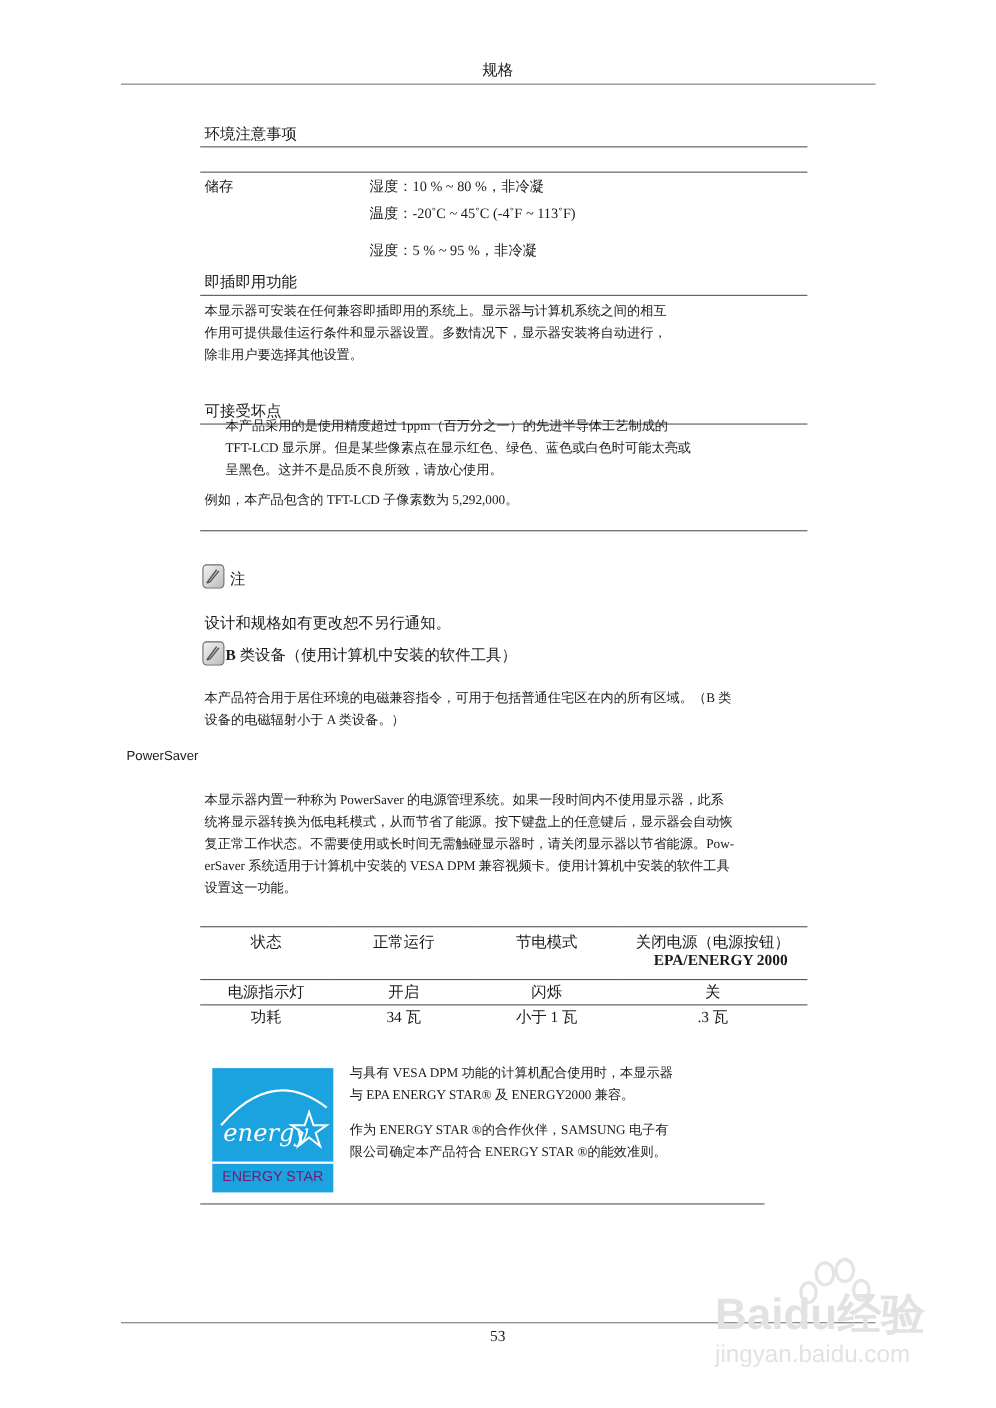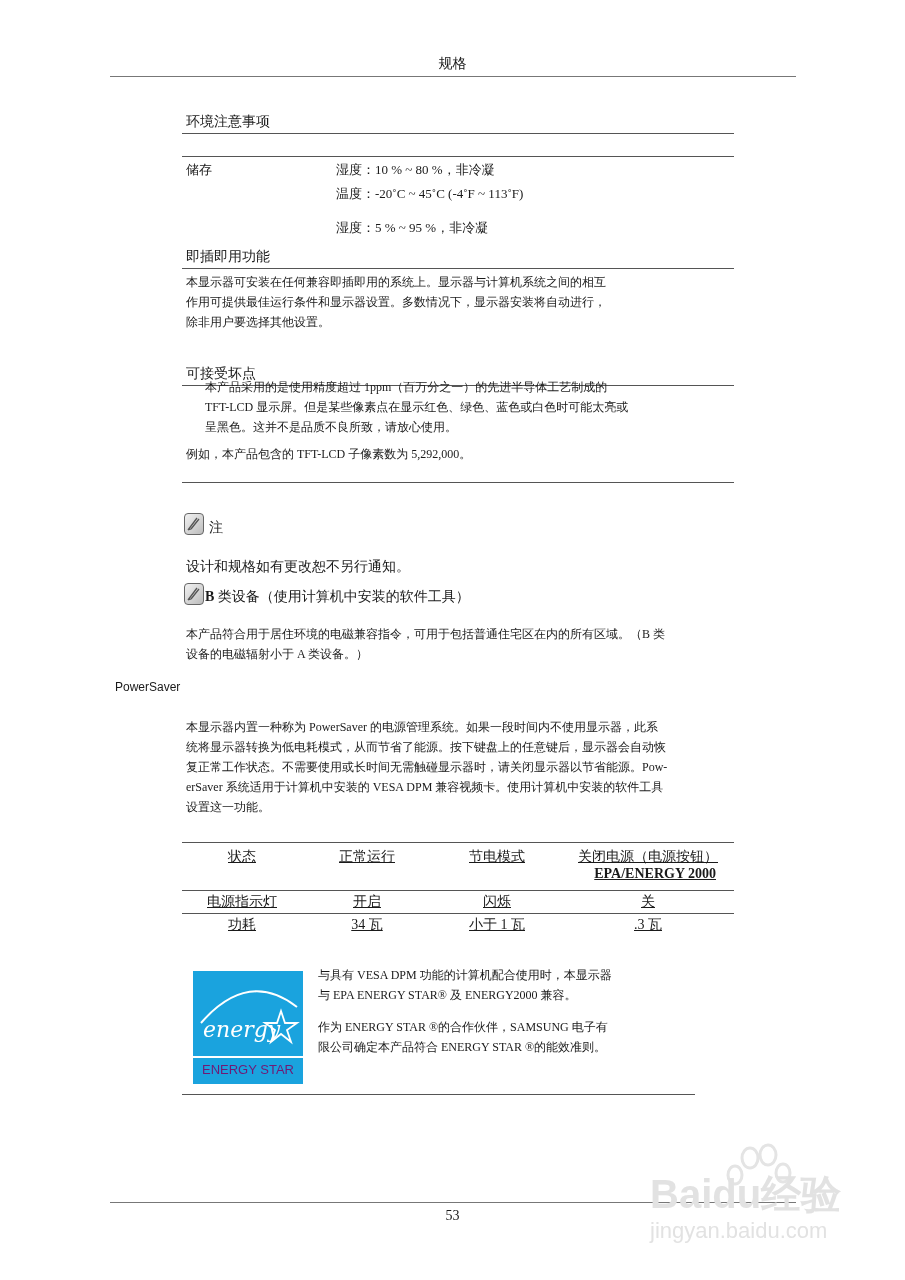--- a/index.html
+++ b/index.html
@@ -48,21 +48,21 @@
   .note-text { left: 186px; top: 558px; font-size: 14px; }
   .bclass-row { left: 184px; top: 583px; display: flex; align-items: flex-end; gap: 1px; }
   .bclass-title { font-size: 14px; line-height: 16px; }
   .bclass-title b { font-family: "Liberation Serif", serif; }
   .bclass-text { left: 186px; width: 612px; top: 624px; }
 
   .ps-heading { left: 115px; top: 680px; font-family: "Liberation Sans", sans-serif; font-weight: normal; font-size: 12px; }
   .ps-text { left: 186px; width: 612px; top: 717px; }
   .ptable-wrap { left: 182px; top: 842px; width: 552px; }
   table.power { width: 552px; border-collapse: collapse; }
-  table.power th, table.power td { text-align: center; font-weight: normal; padding: 0; text-decoration: underline; }
+  table.power th, table.power td { text-align: center; font-weight: normal; padding: 0; }
   table.power thead tr { border-top: 1px solid #555; border-bottom: 1px solid #555; }
   table.power thead th { height: 42px; vertical-align: top; padding-top: 5px; font-size: 14px; }
   table.power tbody tr.r1 { border-bottom: 1px solid #555; }
   table.power tbody td { height: 22px; font-size: 14px; }
   .epa-line { font-weight: bold; display: block; text-align: right; padding-right: 18px; }
 
   .energy-logo { left: 193px; top: 971px; width: 110px; height: 113px; background: #1aa3de; }
   .energy-logo .band { position: absolute; left: 0; right: 0; bottom: 0; height: 26px; border-top: 2px solid #fff; color: #701a75;
     font-family: "Liberation Sans", sans-serif; font-size: 13px; text-align: center; line-height: 24px; letter-spacing: 0px; }
   .energy-text { left: 318px; width: 380px; top: 965px; }

